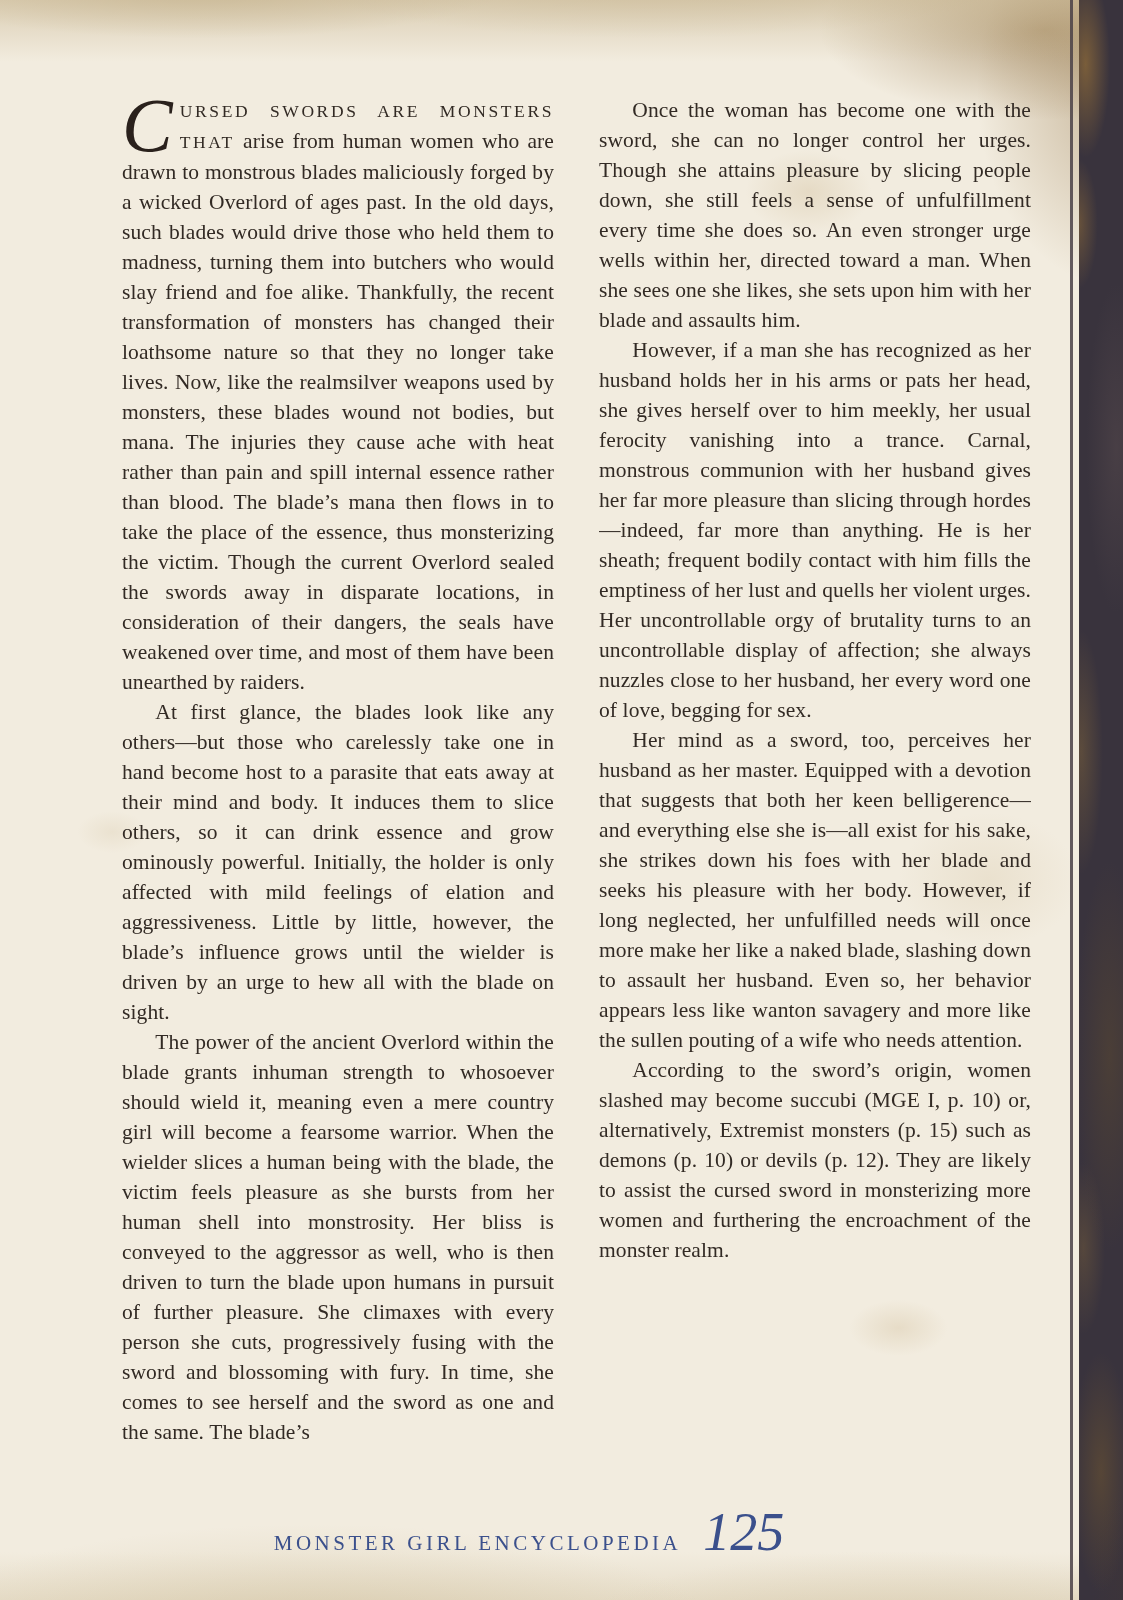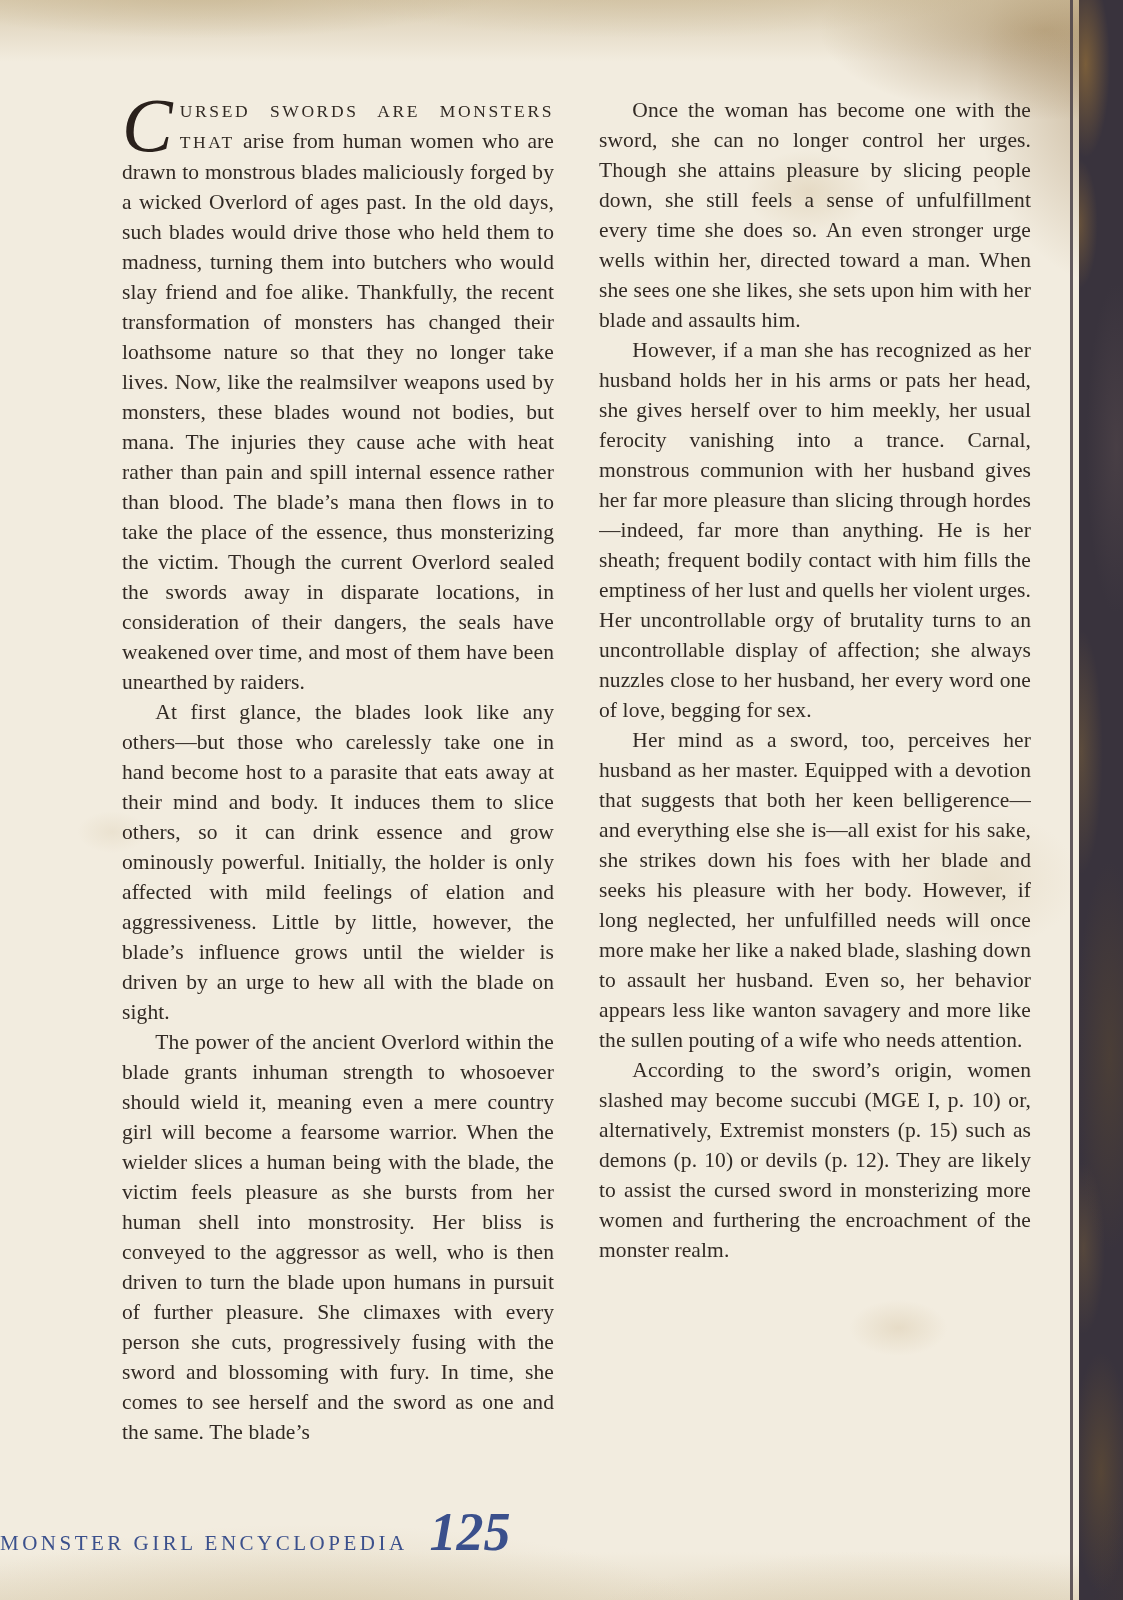--- a/index.html
+++ b/index.html
@@ -88,35 +88,35 @@
   .lead-caps {
     font-size: 17.5px;
     letter-spacing: 2.6px;
   }
   .footer {
     position: absolute;
     left: 0;
     top: 1512px;
     width: 1058px;
     display: flex;
-    justify-content: flex-start;
+    justify-content: center;
     align-items: baseline;
     gap: 22px;
     pointer-events: none;
   }
   .footer-title {
     color: #3b508c;
     font-size: 21px;
     letter-spacing: 3.5px;
     font-weight: 400;
   }
   .page-number {
     color: #3b508c;
     font-style: italic;
-    font-weight: 700;
+    font-weight: 400;
     font-size: 54px;
     line-height: 40px;
   }
 </style>
 </head>
 <body>
 
 <div class="page">
 
   <div class="column column-left">

